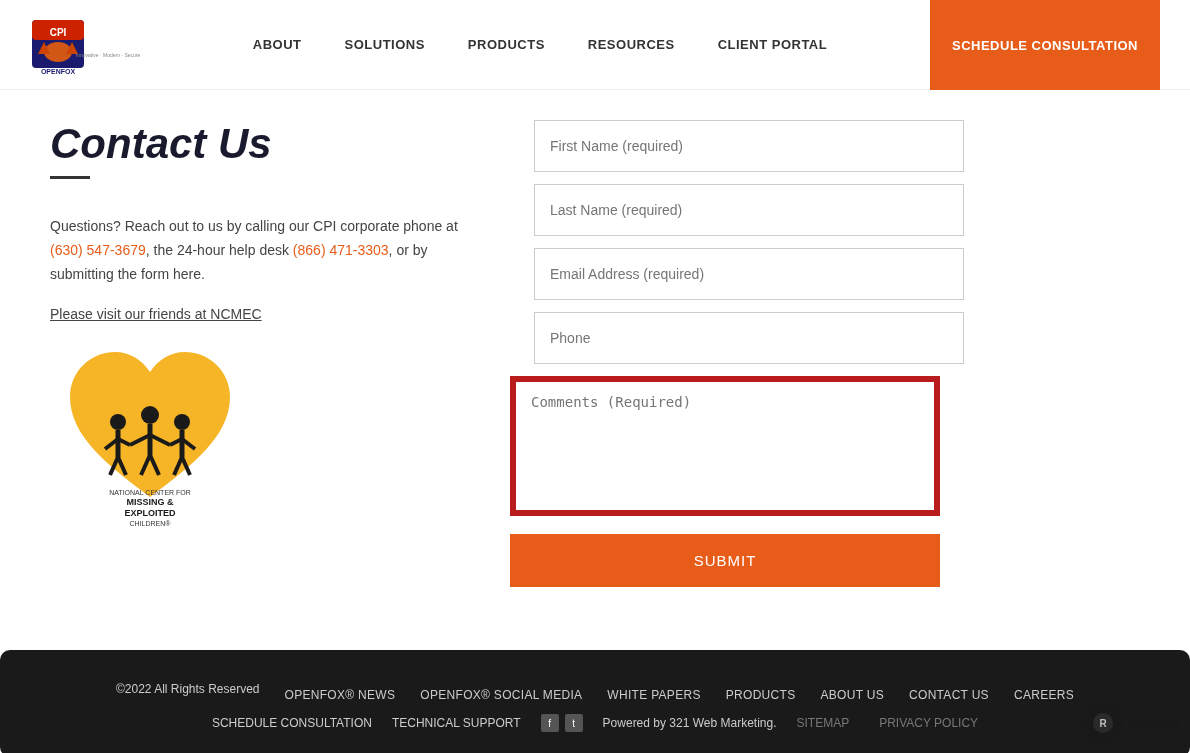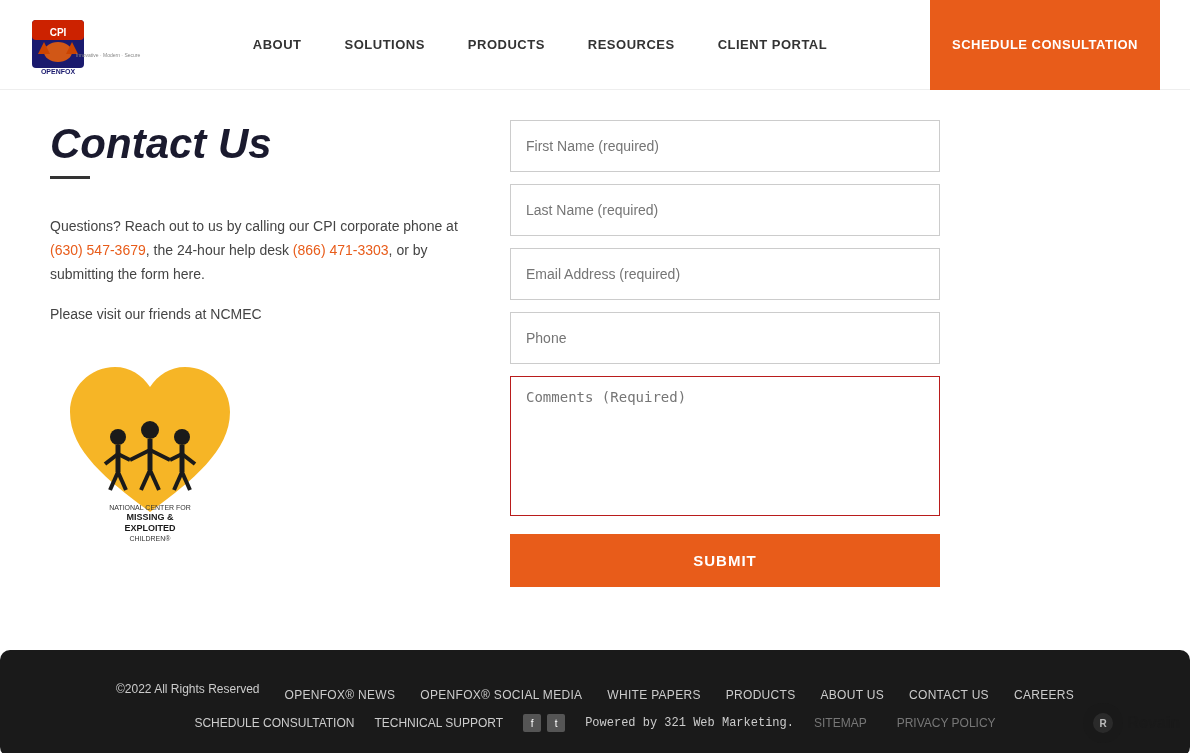--- a/index.html
+++ b/index.html
@@ -1,21 +1,20 @@
 <!DOCTYPE html>
 <html><head>
   <meta charset="utf-8">
   <style>
     * { box-sizing: border-box; margin: 0; padding: 0; }
     body { font-family: Arial, sans-serif; background: #fff; min-height: 753px; width: 1190px; overflow-x: hidden; }
 
     
     .header {
       display: flex;
-      align-items: center;
       justify-content: space-between;
       padding: 0 30px;
       height: 90px;
       border-bottom: 1px solid #eee;
       background: #fff;
     }
     .logo-area {
       display: flex;
       align-items: center;
       gap: 8px;
@@ -86,21 +85,22 @@
       margin-bottom: 20px;
       margin-top: 36px;
     }
     .contact-text a {
       color: #e85c1a;
       text-decoration: none;
     }
     .ncmec-label {
       font-size: 14px;
       color: #444;
-      margin-bottom: 20px;
+      margin-bottom: 5px;
+      text-decoration: underline;
     }
 
     
     .ncmec-svg-container {
       width: 200px;
       text-decoration: underline;
     }
 
     
     .right-col {
@@ -111,41 +111,42 @@
       width: 100%;
       max-width: 430px;
       height: 52px;
       border: 1px solid #ccc;
       padding: 0 15px;
       font-size: 14px;
       color: #999;
       margin-bottom: 12px;
       outline: none;
       background: #fff;
+      margin-left: 24px;
     }
     .form-textarea {
       width: 100%;
       max-width: 430px;
       height: 140px;
-      border: 1px solid #b91c1c;
+      border: 6px solid #b91c1c;
       padding: 12px 15px;
       font-size: 14px;
       color: #999;
       margin-bottom: 14px;
       outline: none;
       background: #fff;
       resize: none;
     }
     .submit-btn {
       background: #e85c1a;
       color: #fff;
       border: none;
       padding: 18px 60px;
       font-size: 15px;
-      font-weight: 700;
+      font-weight: 400;
       letter-spacing: 1px;
       text-transform: uppercase;
       cursor: pointer;
       width: 100%;
       max-width: 430px;
     }
 
     
     .footer {
       background: #1a1a1a;
@@ -200,21 +201,20 @@
       display: inline-flex;
       align-items: center;
       justify-content: center;
       font-size: 10px;
       color: #fff;
       cursor: pointer;
     }
     .powered-text {
       color: #ccc;
       font-size: 12px;
-      font-family: Liberation Mono, monospace;
     }
     .footer-secondary {
       display: flex;
       gap: 30px;
       color: #777;
       font-size: 11px;
     }
     .footer-secondary a {
       color: #777;
       text-decoration: none;

